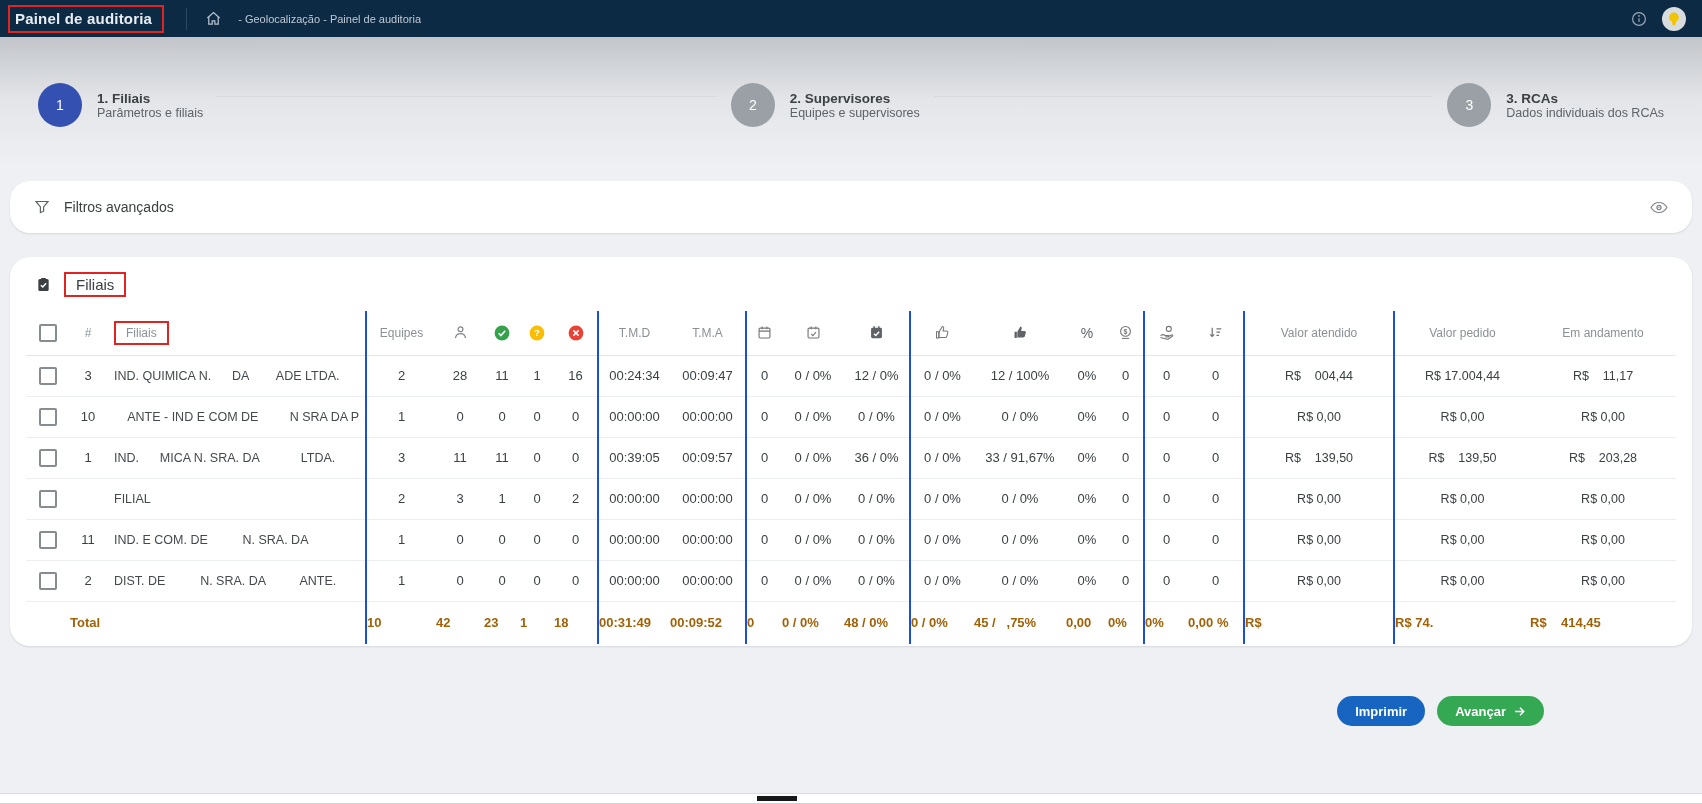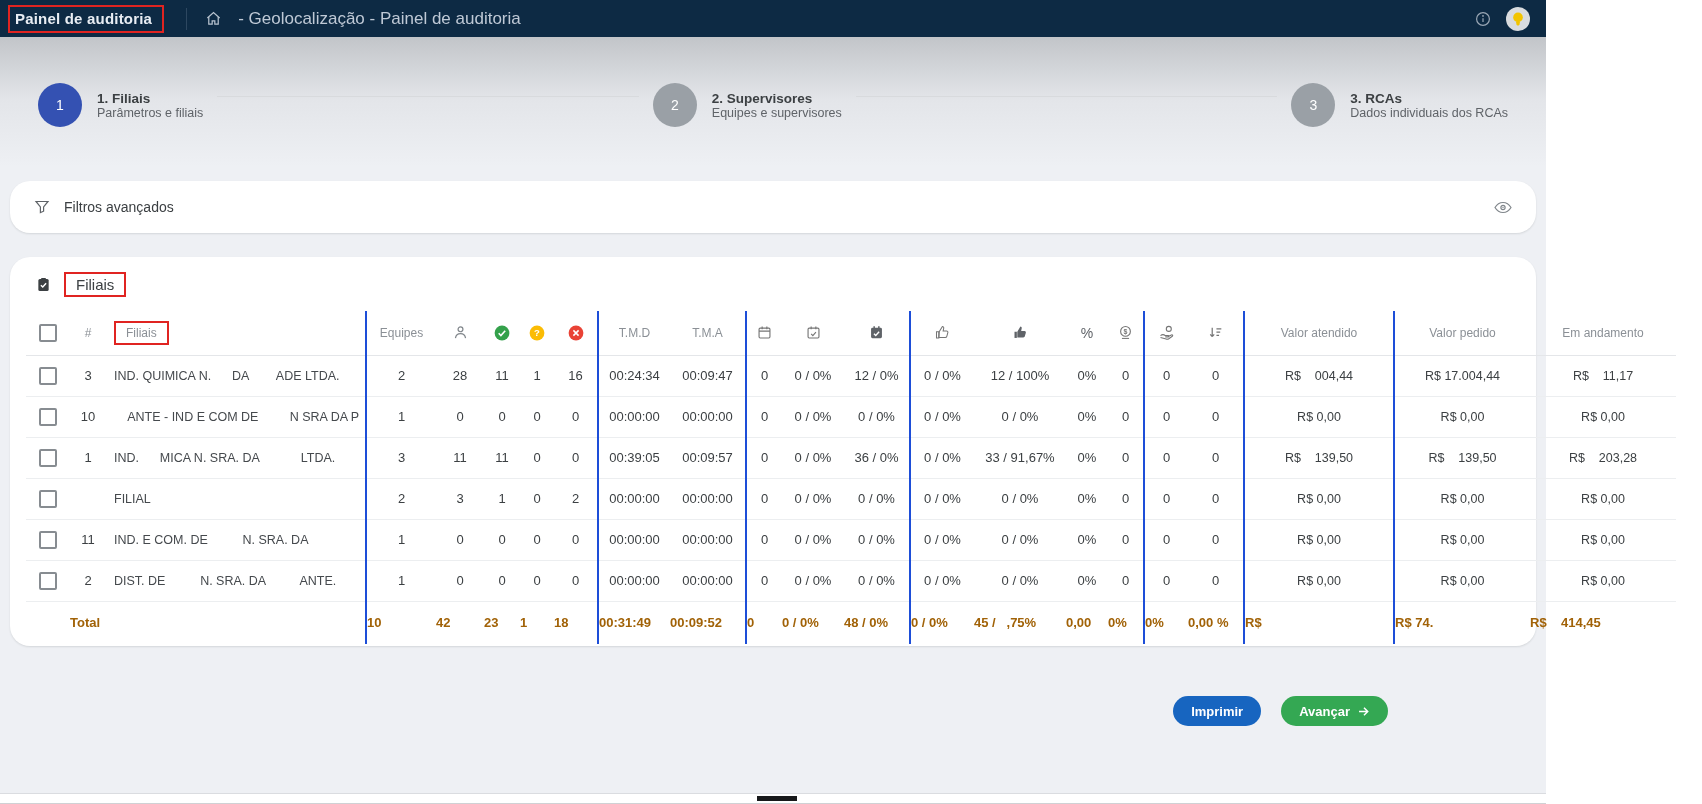--- a/index.html
+++ b/index.html
@@ -1,26 +1,26 @@
 <!DOCTYPE html>
 <html style="--navbar: #0d2a44; --annotation: #e02421; --accent-blue: #3451b2; --green: #34a14b; --yellow: #fbbc04; --red: #e94235; --print-btn: #1765c0; --next-btn: #34a853;"><head>
 <meta charset="utf-8">
 <style>
   * { box-sizing: border-box; margin:0; padding:0; }
   html,body { width:1702px; height:804px; overflow:hidden; }
   body { font-family:"Liberation Sans", sans-serif; background:#ffffff; }
-  .app { width:1546px; height:804px; display:flex; flex-direction:column; background:#eef0f4; }
+  .app { width:1702px; height:804px; display:flex; flex-direction:column; background:#eef0f4; }
 
   
   .navbar { height:37px; flex:0 0 auto; background:var(--navbar,#0d2a44); display:flex; align-items:center; padding:0 16px 0 8px; }
   .ann { border:2px solid var(--annotation,#e02421); }
   .nav-title { color:#e8edf3; font-size:15px; font-weight:700; letter-spacing:.2px; padding:3px 10px 4px 5px; display:inline-block; }
   .nav-sep { width:1px; height:22px; background:#2d4760; margin:0 18px 0 22px; }
   .home-ic { display:flex; align-items:center; }
-  .breadcrumb { color:#bfc9d6; font-size:17px; margin-left:16px; }
+  .breadcrumb { color:#bfc9d6; font-size:11px; margin-left:16px; }
   .nav-right { margin-left:auto; display:flex; align-items:center; gap:15px; }
   .avatar { width:24px; height:24px; border-radius:50%; background:#d9dcdf; display:flex; align-items:center; justify-content:center; overflow:hidden; }
 
   
   .hero { background:linear-gradient(180deg,#c2c5c9 0%, #e3e5e9 48%, #eef0f4 100%); padding:46px 38px 40px 38px; flex:0 0 auto; }
   .stepper { display:flex; align-items:center; }
   .step { display:flex; align-items:center; gap:15px; white-space:nowrap; }
   .step-circle { width:44px; height:44px; border-radius:50%; background:#9aa0a6; color:#fff; font-size:14px; display:flex; align-items:center; justify-content:center; flex:0 0 auto; }
   .step.active .step-circle { background:var(--accent-blue,#3451b2); }
   .step-title { font-size:13.5px; font-weight:700; color:#3c4043; }
@@ -45,21 +45,21 @@
   tbody td { height:41px; border-bottom:1px solid #eceef0; font-size:13px; color:#3c4043; text-align:center; vertical-align:middle; }
   td.c-name { text-align:left; padding-left:8px; white-space:pre; overflow:hidden; font-size:12.5px; color:#45494d; }
   td.c-money { white-space:pre; font-size:12.5px; }
   .gs { border-left:2px solid #1d4ed8; }
   .cb { display:inline-block; width:18px; height:18px; border:2px solid #878c91; border-radius:2px; background:#fff; vertical-align:middle; }
   .total-row td { font-weight:700; color:#a16207; border-top:1px solid #dfe1e4; border-bottom:none; height:43px; white-space:pre; font-size:13px; }
   .total-row td.c-num { overflow:visible; white-space:nowrap; }
   .hdr-pct { font-size:14px; color:#5f6368; }
 
   
-  .actions { display:flex; justify-content:flex-end; align-items:flex-start; gap:20px; margin-top:50px; padding-right:148px; }
+  .actions { display:flex; justify-content:flex-end; align-items:flex-start; gap:12px; margin-top:50px; padding-right:148px; }
   .btn { border:none; border-radius:17px; height:30px; padding:0 18px; font-size:13px; font-weight:700; color:#fff; font-family:inherit; display:flex; align-items:center; gap:7px; cursor:pointer; }
   .btn-print { background:var(--print-btn,#1765c0); }
   .btn-next { background:var(--next-btn,#34a853); }
 
   
   .hscroll { flex:0 0 11px; background:#ffffff; border-top:1px solid #dadce0; border-bottom:1px solid #cfd1d4; position:relative; }
   .hscroll .thumb { position:absolute; left:757px; top:2px; width:40px; height:5px; background:#17181a; }
 
   svg { display:block; }
 </style>

